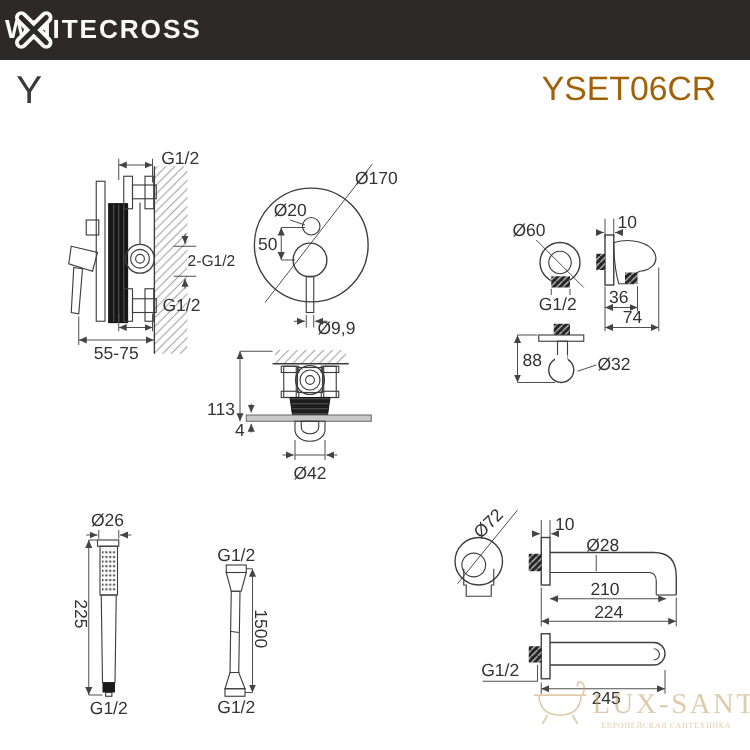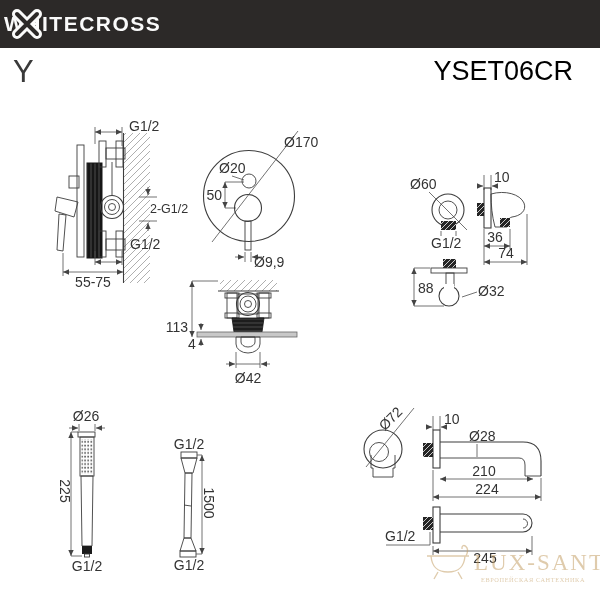--- a/index.html
+++ b/index.html
@@ -2,21 +2,21 @@
 <html><head>
 <meta charset="utf-8">
 <style>
   html,body{margin:0;padding:0;background:#fff;}
   .page{position:relative;width:600px;height:600px;background:#fff;overflow:hidden;
         font-family:"Liberation Sans",sans-serif;}
   .topbar{position:absolute;left:0;top:0;width:600px;height:48px;background:#2c2928;
           display:flex;align-items:center;}
   .brand{color:#fafafa;font-size:21px;font-weight:bold;letter-spacing:1.5px;margin-left:4px;}
   .series{position:absolute;left:13px;top:54px;font-size:31px;color:#3a3a3a;}
-  .model{position:absolute;right:27px;top:56px;font-size:27px;color:#000000;}
+  .model{position:absolute;right:27px;top:56px;font-size:27px;color:#a16207;}
   svg{position:absolute;left:0;top:0;}
   .ln{fill:none;stroke:#3d3d3d;stroke-width:1.1;}
   .ln2{fill:none;stroke:#3d3d3d;stroke-width:0.9;}
   .dim{fill:none;stroke:#4f4f4f;stroke-width:0.8;}
   .lbl{font:14px "Liberation Sans",sans-serif;fill:#333;}
   .lbls{font:12.5px "Liberation Sans",sans-serif;fill:#333;}
   .wm-name{font:23px "Liberation Serif",serif;letter-spacing:2px;fill:#c39d62;}
   .wm-tag{font:6.3px "Liberation Serif",serif;letter-spacing:0.6px;fill:#c39d62;}
 </style>
 </head>

